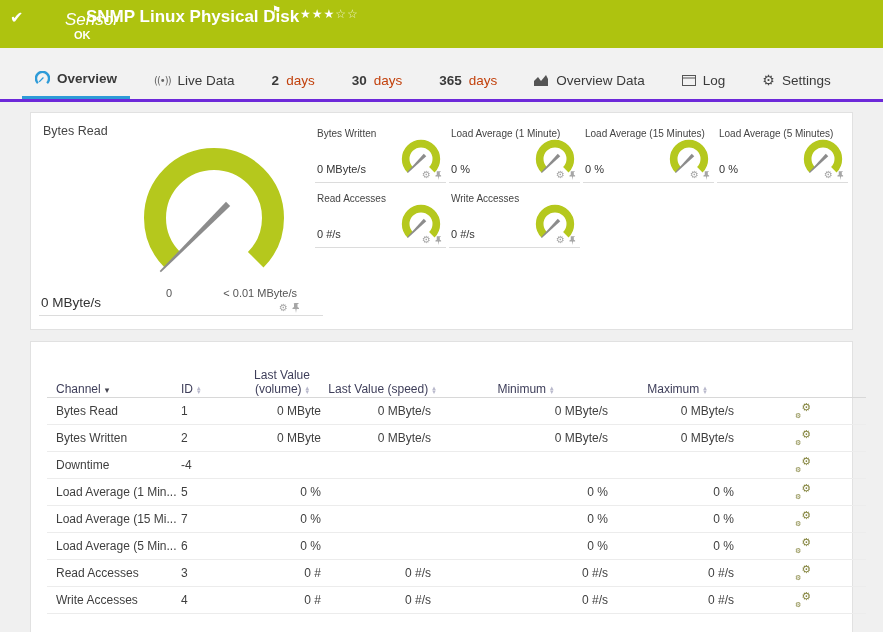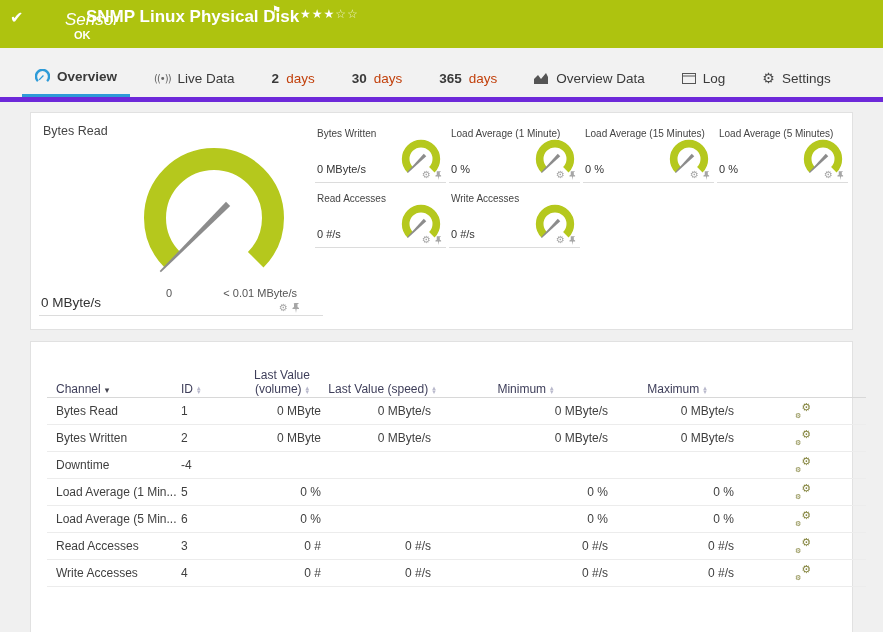--- a/index.html
+++ b/index.html
@@ -12,21 +12,21 @@
   .topbar .check { position:absolute; left:10px; top:8px; font-size:16px; font-weight:bold; }
   .topbar .kind  { position:absolute; left:31px; top:10px; font-size:17px; font-style:italic;margin-left:34px; }
   .topbar .title { position:absolute; left:86px; top:7px; font-size:17px; font-weight:bold; }
   .topbar .flag  { position:absolute; left:272px; top:4px; font-size:10px; }
   .topbar .stars { position:absolute; left:300px; top:7px; font-size:12px; letter-spacing:1px; cursor:pointer; }
   .topbar .stars .dim { opacity:.75; }
   .topbar .ok    { position:absolute; left:42px; top:29px; font-size:11px; font-weight:bold;margin-left:32px; }
 
   
   .tabstrip { position:absolute; left:0; top:48px; width:883px; height:54px; background:#f2f2f2;
-              border-bottom:5px solid #6d28d9; display:flex; align-items:flex-end; padding-left:22px; }
+              border-bottom:3px solid #6d28d9; display:flex; align-items:flex-end; padding-left:22px; }
   .tab { height:38px; display:flex; align-items:center; gap:7px; padding:0 13px; margin-right:11px;
          font-size:13.5px; color:#3a3a3a; cursor:pointer; white-space:nowrap; }
   .tab.active { border-bottom:3px solid #2e9bd8; font-weight:bold; }
   .tab b { font-weight:bold; }
   .tab .word { color:#c2410c; }
   .tab .ticon { font-size:10px; color:#666; letter-spacing:-1px; }
   .tab .gear { font-size:14px; color:#4a4a4a; }
 
   
   .panel { position:absolute; left:30px; width:823px; background:#fff; border:1px solid #e1e1e1; }
@@ -325,20 +325,29 @@
       <tr>
         <td class="name">Load Average (1 Min...</td>
         <td>5</td>
         <td class="num">0 %</td>
         <td class="num"></td>
         <td class="num">0 %</td>
         <td class="num">0 %</td>
         <td class="set"><span class="chset"><span class="g1 icon">⚙</span><span class="g2 icon">⚙</span></span></td>
       </tr>
       <tr>
+        <td class="name">Load Average (15 Mi...</td>
+        <td>7</td>
+        <td class="num">0 %</td>
+        <td class="num"></td>
+        <td class="num">0 %</td>
+        <td class="num">0 %</td>
+        <td class="set"><span class="chset"><span class="g1 icon">⚙</span><span class="g2 icon">⚙</span></span></td>
+      </tr>
+      <tr>
         <td class="name">Load Average (5 Min...</td>
         <td>6</td>
         <td class="num">0 %</td>
         <td class="num"></td>
         <td class="num">0 %</td>
         <td class="num">0 %</td>
         <td class="set"><span class="chset"><span class="g1 icon">⚙</span><span class="g2 icon">⚙</span></span></td>
       </tr>
       <tr>
         <td class="name">Read Accesses</td>

